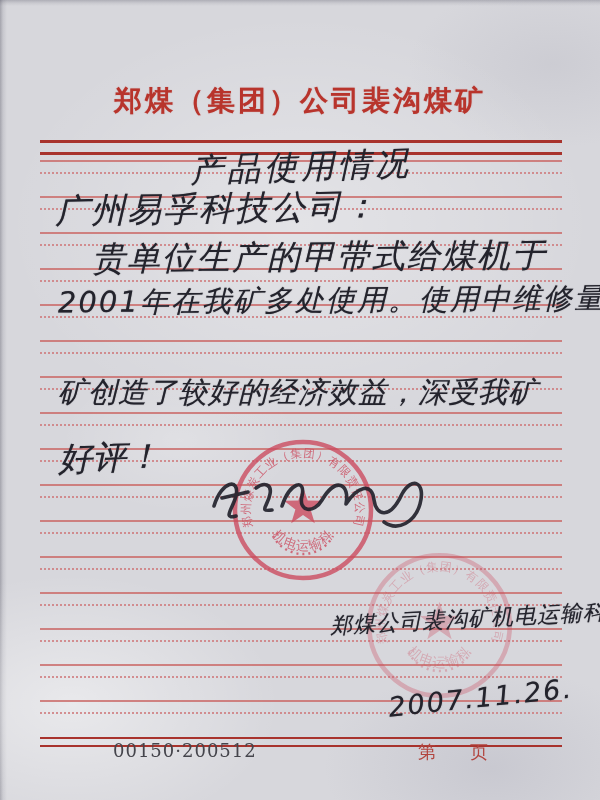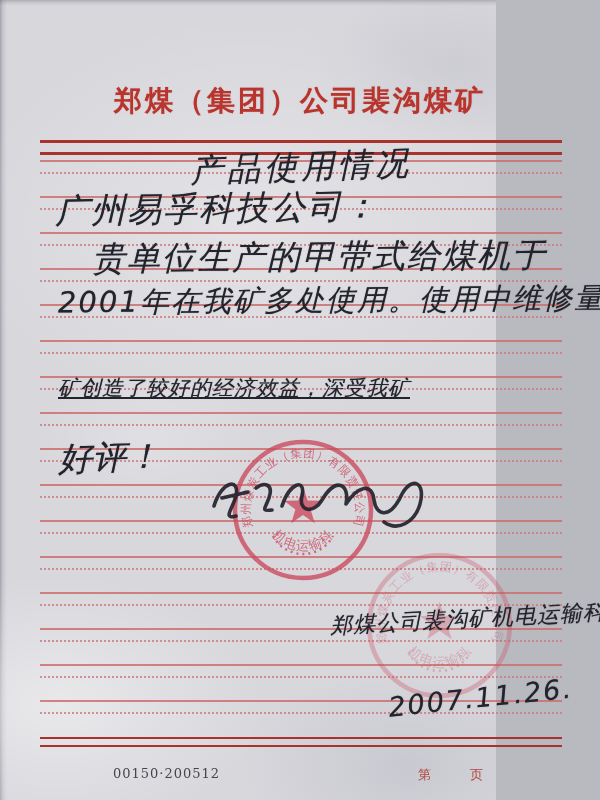--- a/index.html
+++ b/index.html
@@ -2,21 +2,21 @@
 <html><head>
 <meta charset="utf-8">
 <style>
   html,body{margin:0;padding:0;}
   body{
     width:600px;height:800px;overflow:hidden;
     font-family:"DejaVu Sans",sans-serif;
     background:#b9b9c0;
   }
   .paper{
-    position:relative;width:496px;height:800px;
+    position:relative;width:600px;height:800px;
     background-color:#d7d7dc;
     background-image:
       radial-gradient(ellipse 320px 200px at 12% 88%, rgba(255,255,255,.45), transparent 65%),
       radial-gradient(ellipse 280px 170px at 82% 96%, rgba(150,150,168,.22), transparent 60%),
       radial-gradient(ellipse 420px 300px at 50% 28%, rgba(255,255,255,.30), transparent 70%),
       radial-gradient(ellipse 240px 140px at 92% 8%, rgba(150,150,165,.16), transparent 60%),
       radial-gradient(ellipse 200px 120px at 30% 55%, rgba(255,255,255,.22), transparent 60%),
       linear-gradient(90deg, rgba(80,80,95,.38) 0, rgba(80,80,95,.12) 3px, transparent 7px),
       linear-gradient(180deg, rgba(80,80,95,.30) 0, rgba(80,80,95,.10) 3px, transparent 6px);
   }
@@ -39,29 +39,29 @@
   .ink{
     position:absolute;color:#23232c;font-style:italic;
     white-space:nowrap;line-height:1;
     text-shadow:0 0 1px rgba(35,35,44,.55);
   }
   .subject{top:150px;left:190px;font-size:33px;transform:rotate(-2deg);letter-spacing:4px;}
   .salutation{top:191px;left:55px;font-size:34px;transform:rotate(-1deg);letter-spacing:2px;}
   .b1{top:240px;left:92px;font-size:33px;letter-spacing:2px;transform:rotate(-.5deg);}
   .b2{top:286px;left:58px;font-size:29px;letter-spacing:2px;transform:rotate(-.5deg);}
   .b3{top:332px;left:55px;font-size:27px;letter-spacing:1px;}
-  .b4{top:378px;left:58px;font-size:21px;letter-spacing:1px;text-decoration:underline;}
+  .b4{top:378px;left:58px;font-size:29px;letter-spacing:1px;}
   .b5{top:440px;left:58px;font-size:34px;transform:rotate(-2deg);}
   .unit-line{top:608px;left:330px;font-size:22px;transform:rotate(-3deg);letter-spacing:1px;}
   .date-line{top:684px;left:388px;font-size:27px;transform:rotate(-6deg);letter-spacing:2px;}
   .stamp{position:absolute;}
   .stamp1{left:228px;top:435px;opacity:.78;}
   .stamp2{left:362px;top:548px;opacity:.32;}
   .sig{position:absolute;left:200px;top:458px;}
-  .footer-text{position:absolute;top:766px;font-size:13px;}
+  .footer-text{position:absolute;top:740px;font-size:18px;}
   .form-number{left:113px;color:#45454c;font-family:"DejaVu Serif",serif;letter-spacing:1px;}
   .page-di{left:418px;color:#b2453f;}
   .page-ye{left:470px;color:#b2453f;}
 </style>
 </head>
 <body>
 
 <div class="paper">
 
   <div class="ruled">

